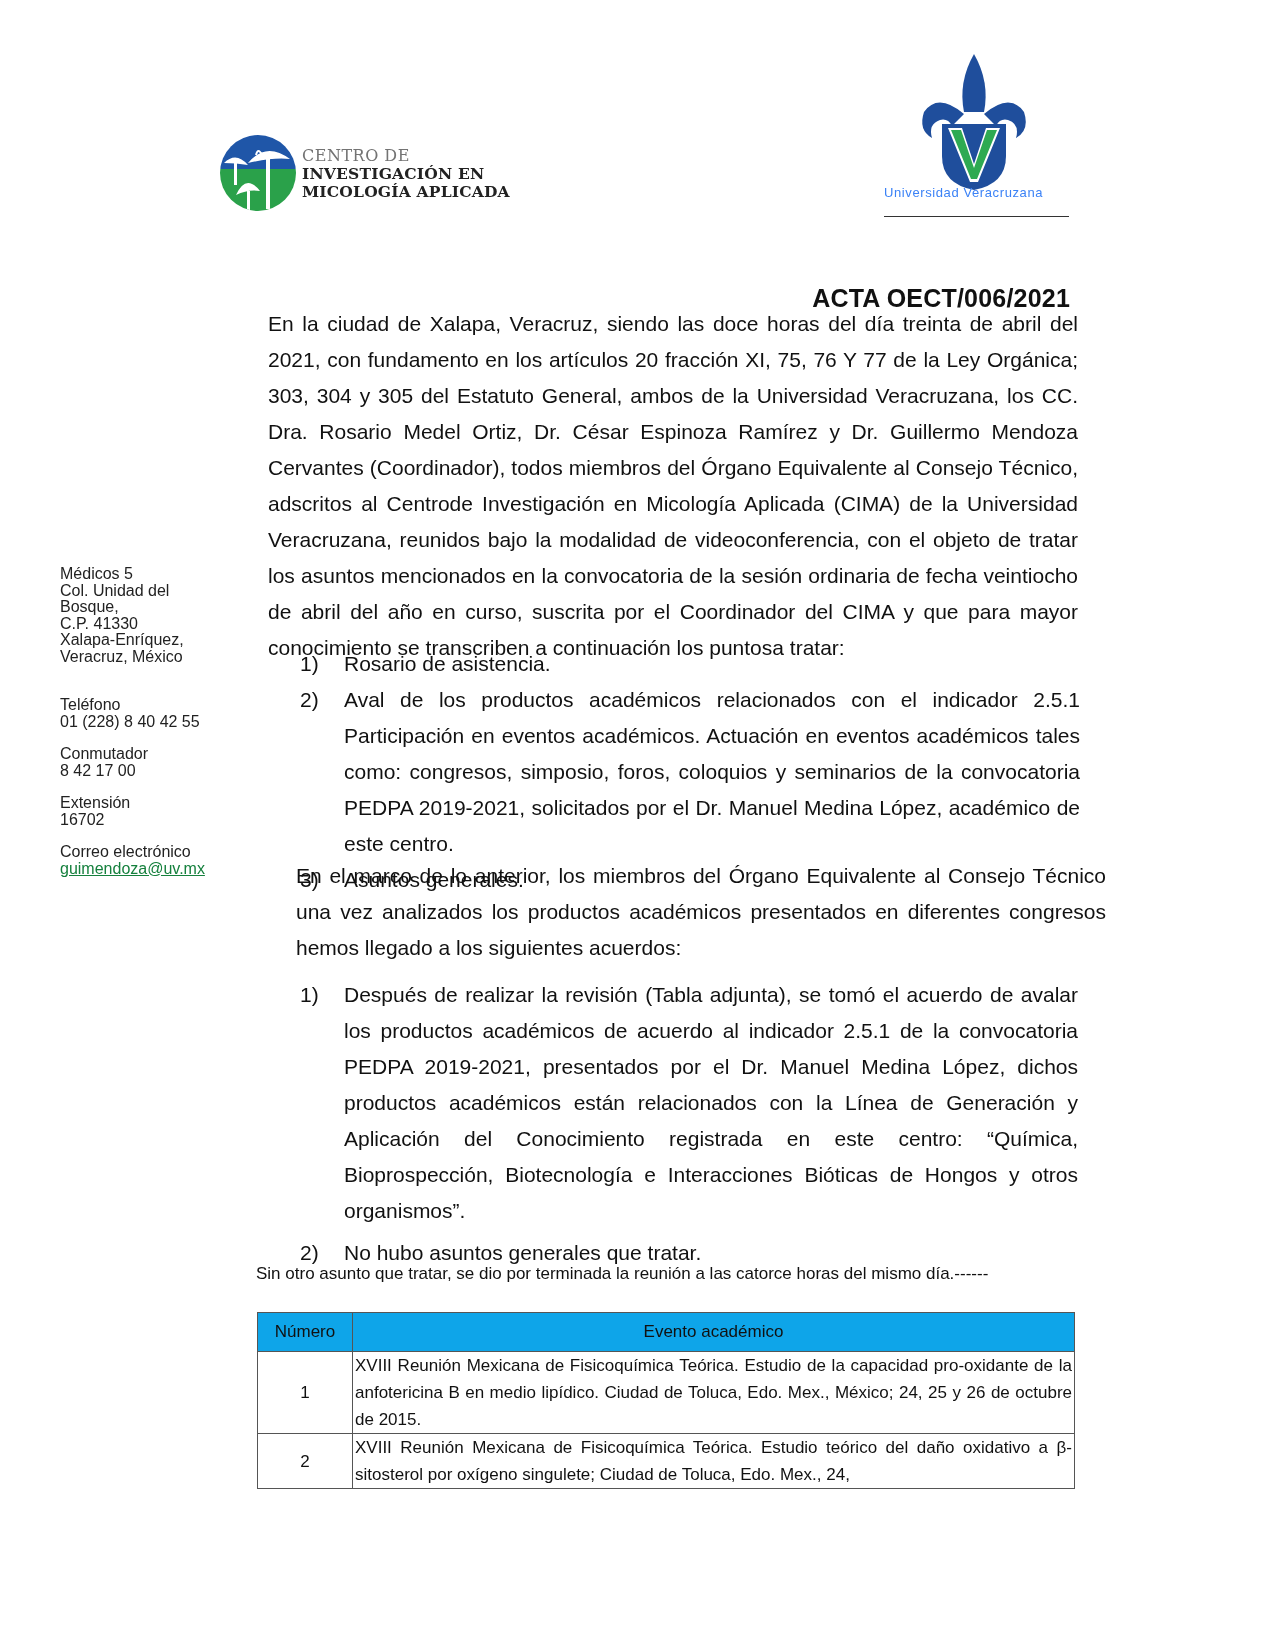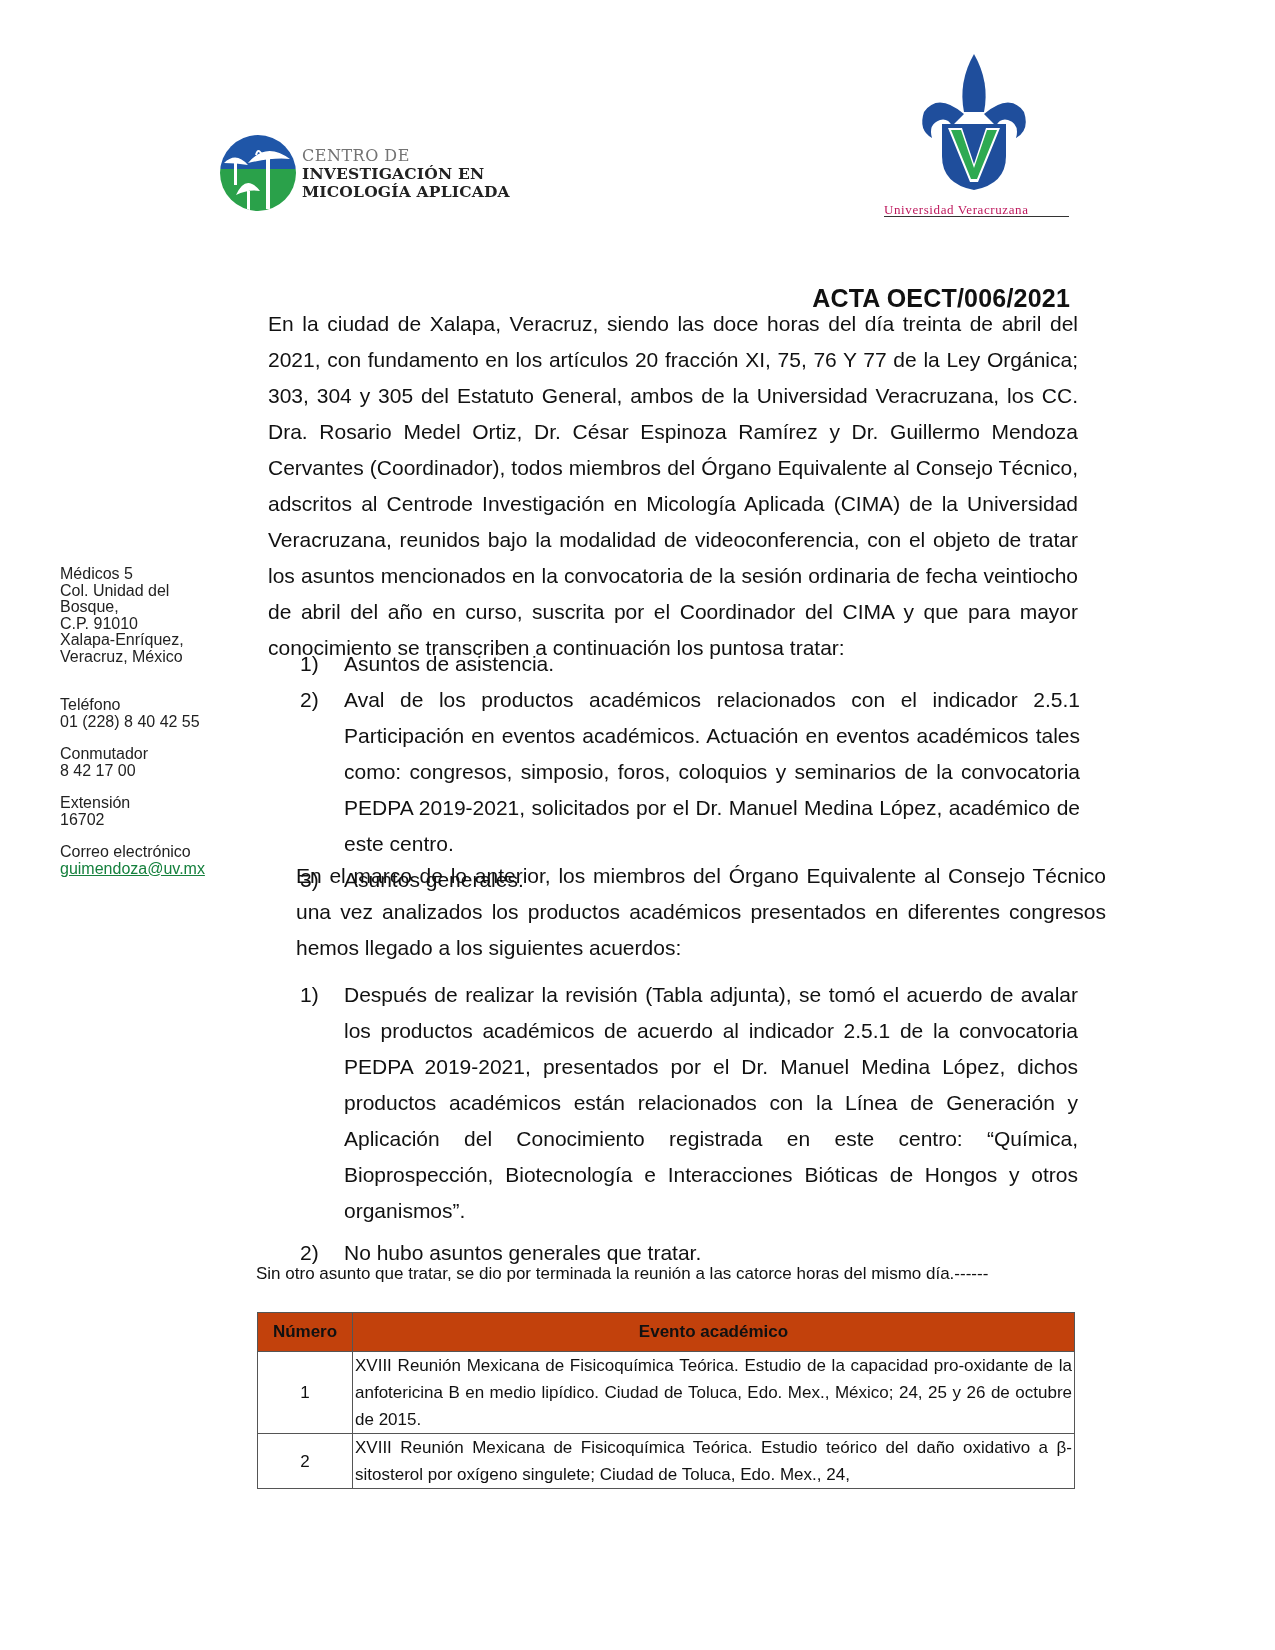--- a/index.html
+++ b/index.html
@@ -8,21 +8,21 @@
   .abs { position:absolute; }
 
   
   #cima-logo { left:218px; top:133px; width:80px; height:80px; }
   #cima-text { left:302px; top:147px; font-family:"DejaVu Serif", serif; color:#222; line-height:18px; }
   #cima-text .l1 { font-size:16px; letter-spacing:0.5px; color:#737373; }
   #cima-text .l2, #cima-text .l3 { font-size:15.5px; font-weight:bold; letter-spacing:0.2px; }
 
   
   #uv-logo { left:918px; top:52px; width:112px; height:140px; }
-  #uv-name { left:884px; top:202px; font-family:Liberation Serif, serif; font-size:13px; letter-spacing:0.6px; color:#be185d; }
+  #uv-name { left:884px; top:185px; font-family:Liberation Sans, sans-serif; font-size:13px; letter-spacing:0.6px; color:#3b82f6; }
   #uv-rule { left:884px; top:216px; width:185px; height:1px; background:#333; }
 
   
   #acta-title { right:205px; top:284px; font-family:"Liberation Sans", sans-serif; font-weight:bold; font-size:25px; letter-spacing:0.2px; }
 
   
   .body-text { font-family:"Liberation Sans", sans-serif; font-size:21px; line-height:36px; text-align:justify; }
   #para-intro { left:268px; top:306px; width:810px; }
   #agenda { left:300px; top:646px; width:780px; }
   .li { display:flex; }
@@ -33,21 +33,21 @@
   #closing { left:256px; top:1264px; width:830px; font-family:"Liberation Sans", sans-serif; font-size:17px; }
 
   
   #contact { left:60px; top:566px; width:155px; text-align:left; font-family:"Liberation Sans", sans-serif; font-size:16px; line-height:16.5px; color:#222; }
   #contact .gap { height:16px; }
   #contact a { color:#15803d; text-decoration:underline; }
 
   
   #events-table { left:257px; top:1312px; width:818px; border-collapse:collapse; font-family:"Liberation Sans", sans-serif; font-size:17px; }
   #events-table th, #events-table td { border:1.5px solid #555; }
-  #events-table th { background:#c2410c; font-weight:bold; height:36px; }
+  #events-table th { background:#0ea5e9; font-weight:normal; height:36px; }
   #events-table td { line-height:27px; vertical-align:middle; }
   #events-table td.n { width:92px; text-align:center; }
   #events-table td.d { padding:0 2px; text-align:justify; }
 </style>
 </head>
 <body>
 
 <div id="cima-logo" class="abs">
   <svg width="80" height="80" viewBox="0 0 80 80">
     <defs>
@@ -95,21 +95,21 @@
 <div id="uv-name" class="abs">Universidad Veracruzana</div>
 <div id="uv-rule" class="abs"></div>
 
 <div id="acta-title" class="abs">ACTA OECT/006/2021</div>
 
 <div id="para-intro" class="abs body-text">En la ciudad de Xalapa, Veracruz, siendo las doce horas del día treinta de abril del 2021, con fundamento en los artículos 20 fracción XI, 75, 76 Y 77 de la Ley Orgánica; 303, 304 y 305 del Estatuto General, ambos de la Universidad Veracruzana, los CC. Dra. Rosario Medel Ortiz, Dr. César Espinoza Ramírez y Dr. Guillermo Mendoza Cervantes (Coordinador), todos miembros del Órgano Equivalente al Consejo Técnico, adscritos al Centrode Investigación en Micología Aplicada (CIMA) de la Universidad Veracruzana, reunidos bajo la modalidad de videoconferencia, con el objeto de tratar los asuntos mencionados en la convocatoria de la sesión ordinaria de fecha veintiocho de abril del año en curso, suscrita por el Coordinador del CIMA y que para mayor conocimiento se transcriben a continuación los puntosa tratar:</div>
 
 <div id="agenda" class="abs body-text">
   <div class="li">
     <span class="num">1)</span>
-    <span class="txt">Asuntos de asistencia.</span>
+    <span class="txt">Rosario de asistencia.</span>
   </div>
   <div class="li">
     <span class="num">2)</span>
     <span class="txt">Aval de los productos académicos relacionados con el indicador 2.5.1 Participación en eventos académicos. Actuación en eventos académicos tales como: congresos, simposio, foros, coloquios y seminarios de la convocatoria PEDPA 2019-2021, solicitados por el Dr. Manuel Medina López, académico de este centro.</span>
   </div>
   <div class="li">
     <span class="num">3)</span>
     <span class="txt">Asuntos generales.</span>
   </div>
 </div>
@@ -125,21 +125,21 @@
     <span class="num">2)</span>
     <span class="txt">No hubo asuntos generales que tratar.</span>
   </div>
 </div>
 
 <div id="closing" class="abs">Sin otro asunto que tratar, se dio por terminada la reunión a las catorce horas del mismo día.------</div>
 
 <div id="contact" class="abs">
   <div>Médicos 5</div>
   <div>Col. Unidad del Bosque,</div>
-  <div>C.P. 91010</div>
+  <div>C.P. 41330</div>
   <div>Xalapa-Enríquez,</div>
   <div>Veracruz, México</div>
   <div class="gap"></div>
     <div class="gap"></div>
   <div>Teléfono</div>
   <div>01 (228) 8 40 42 55</div>
   <div class="gap"></div>
   <div>Conmutador</div>
   <div>8 42 17 00</div>
   <div class="gap"></div>

